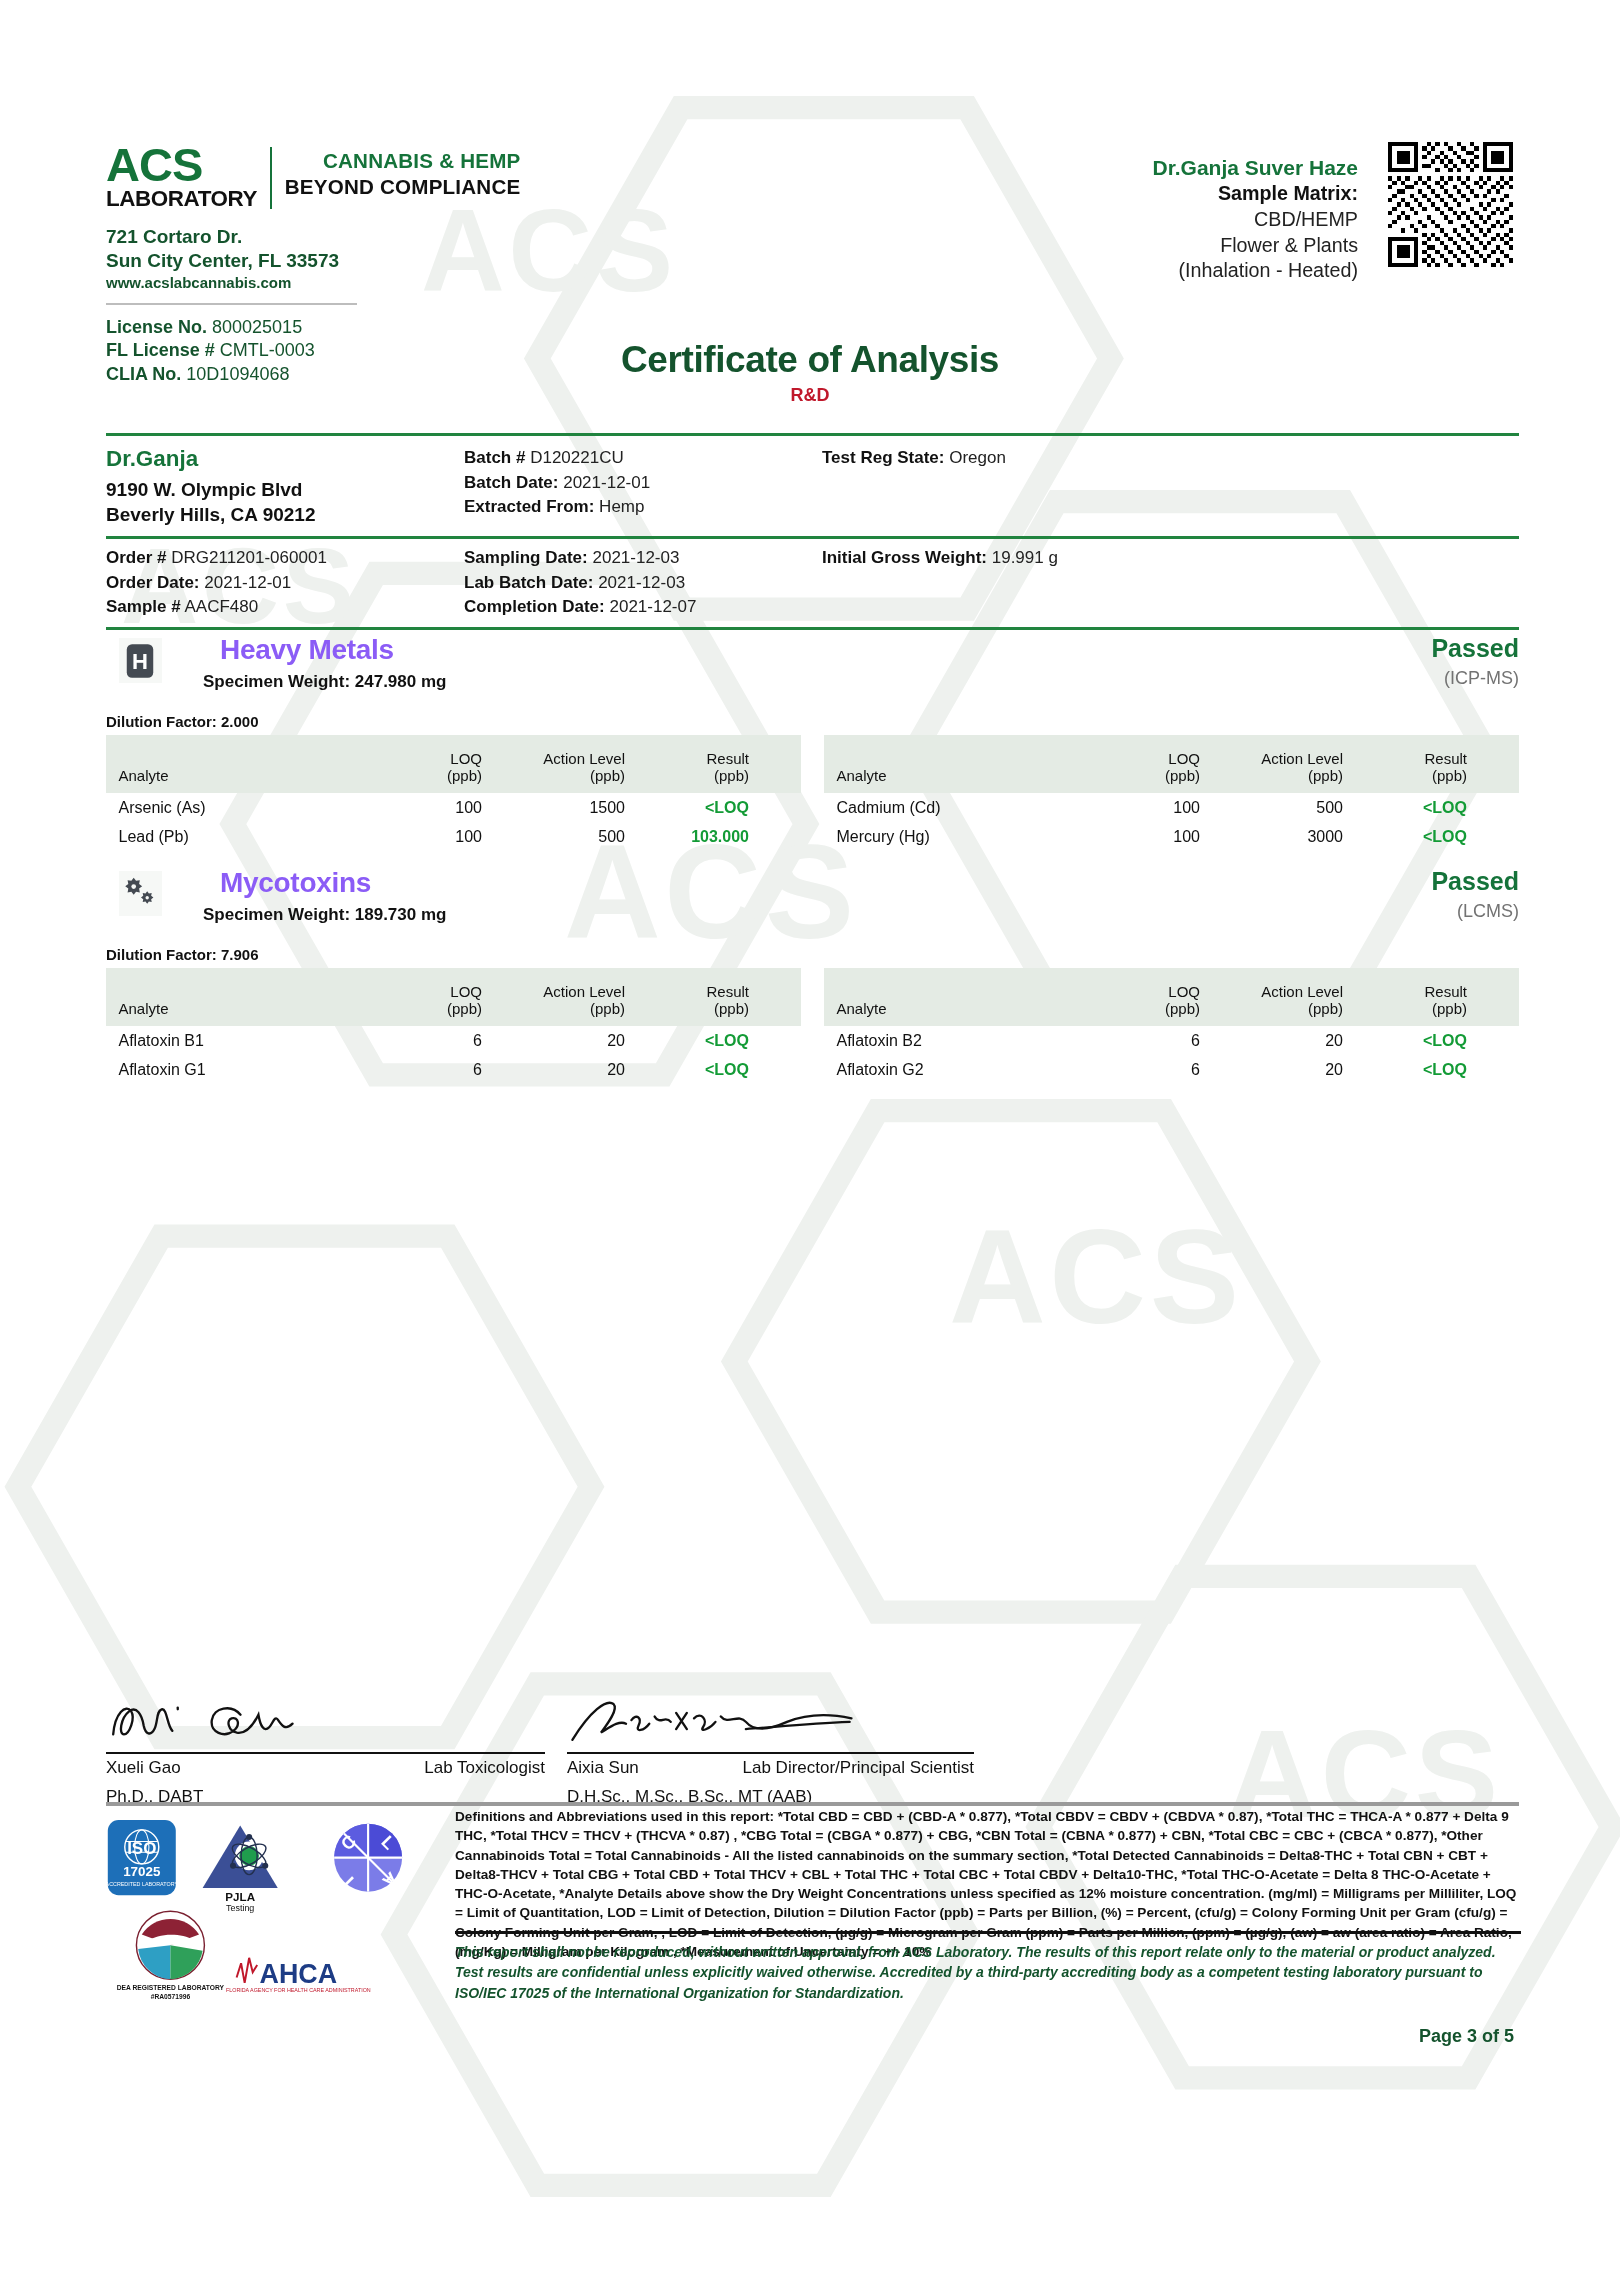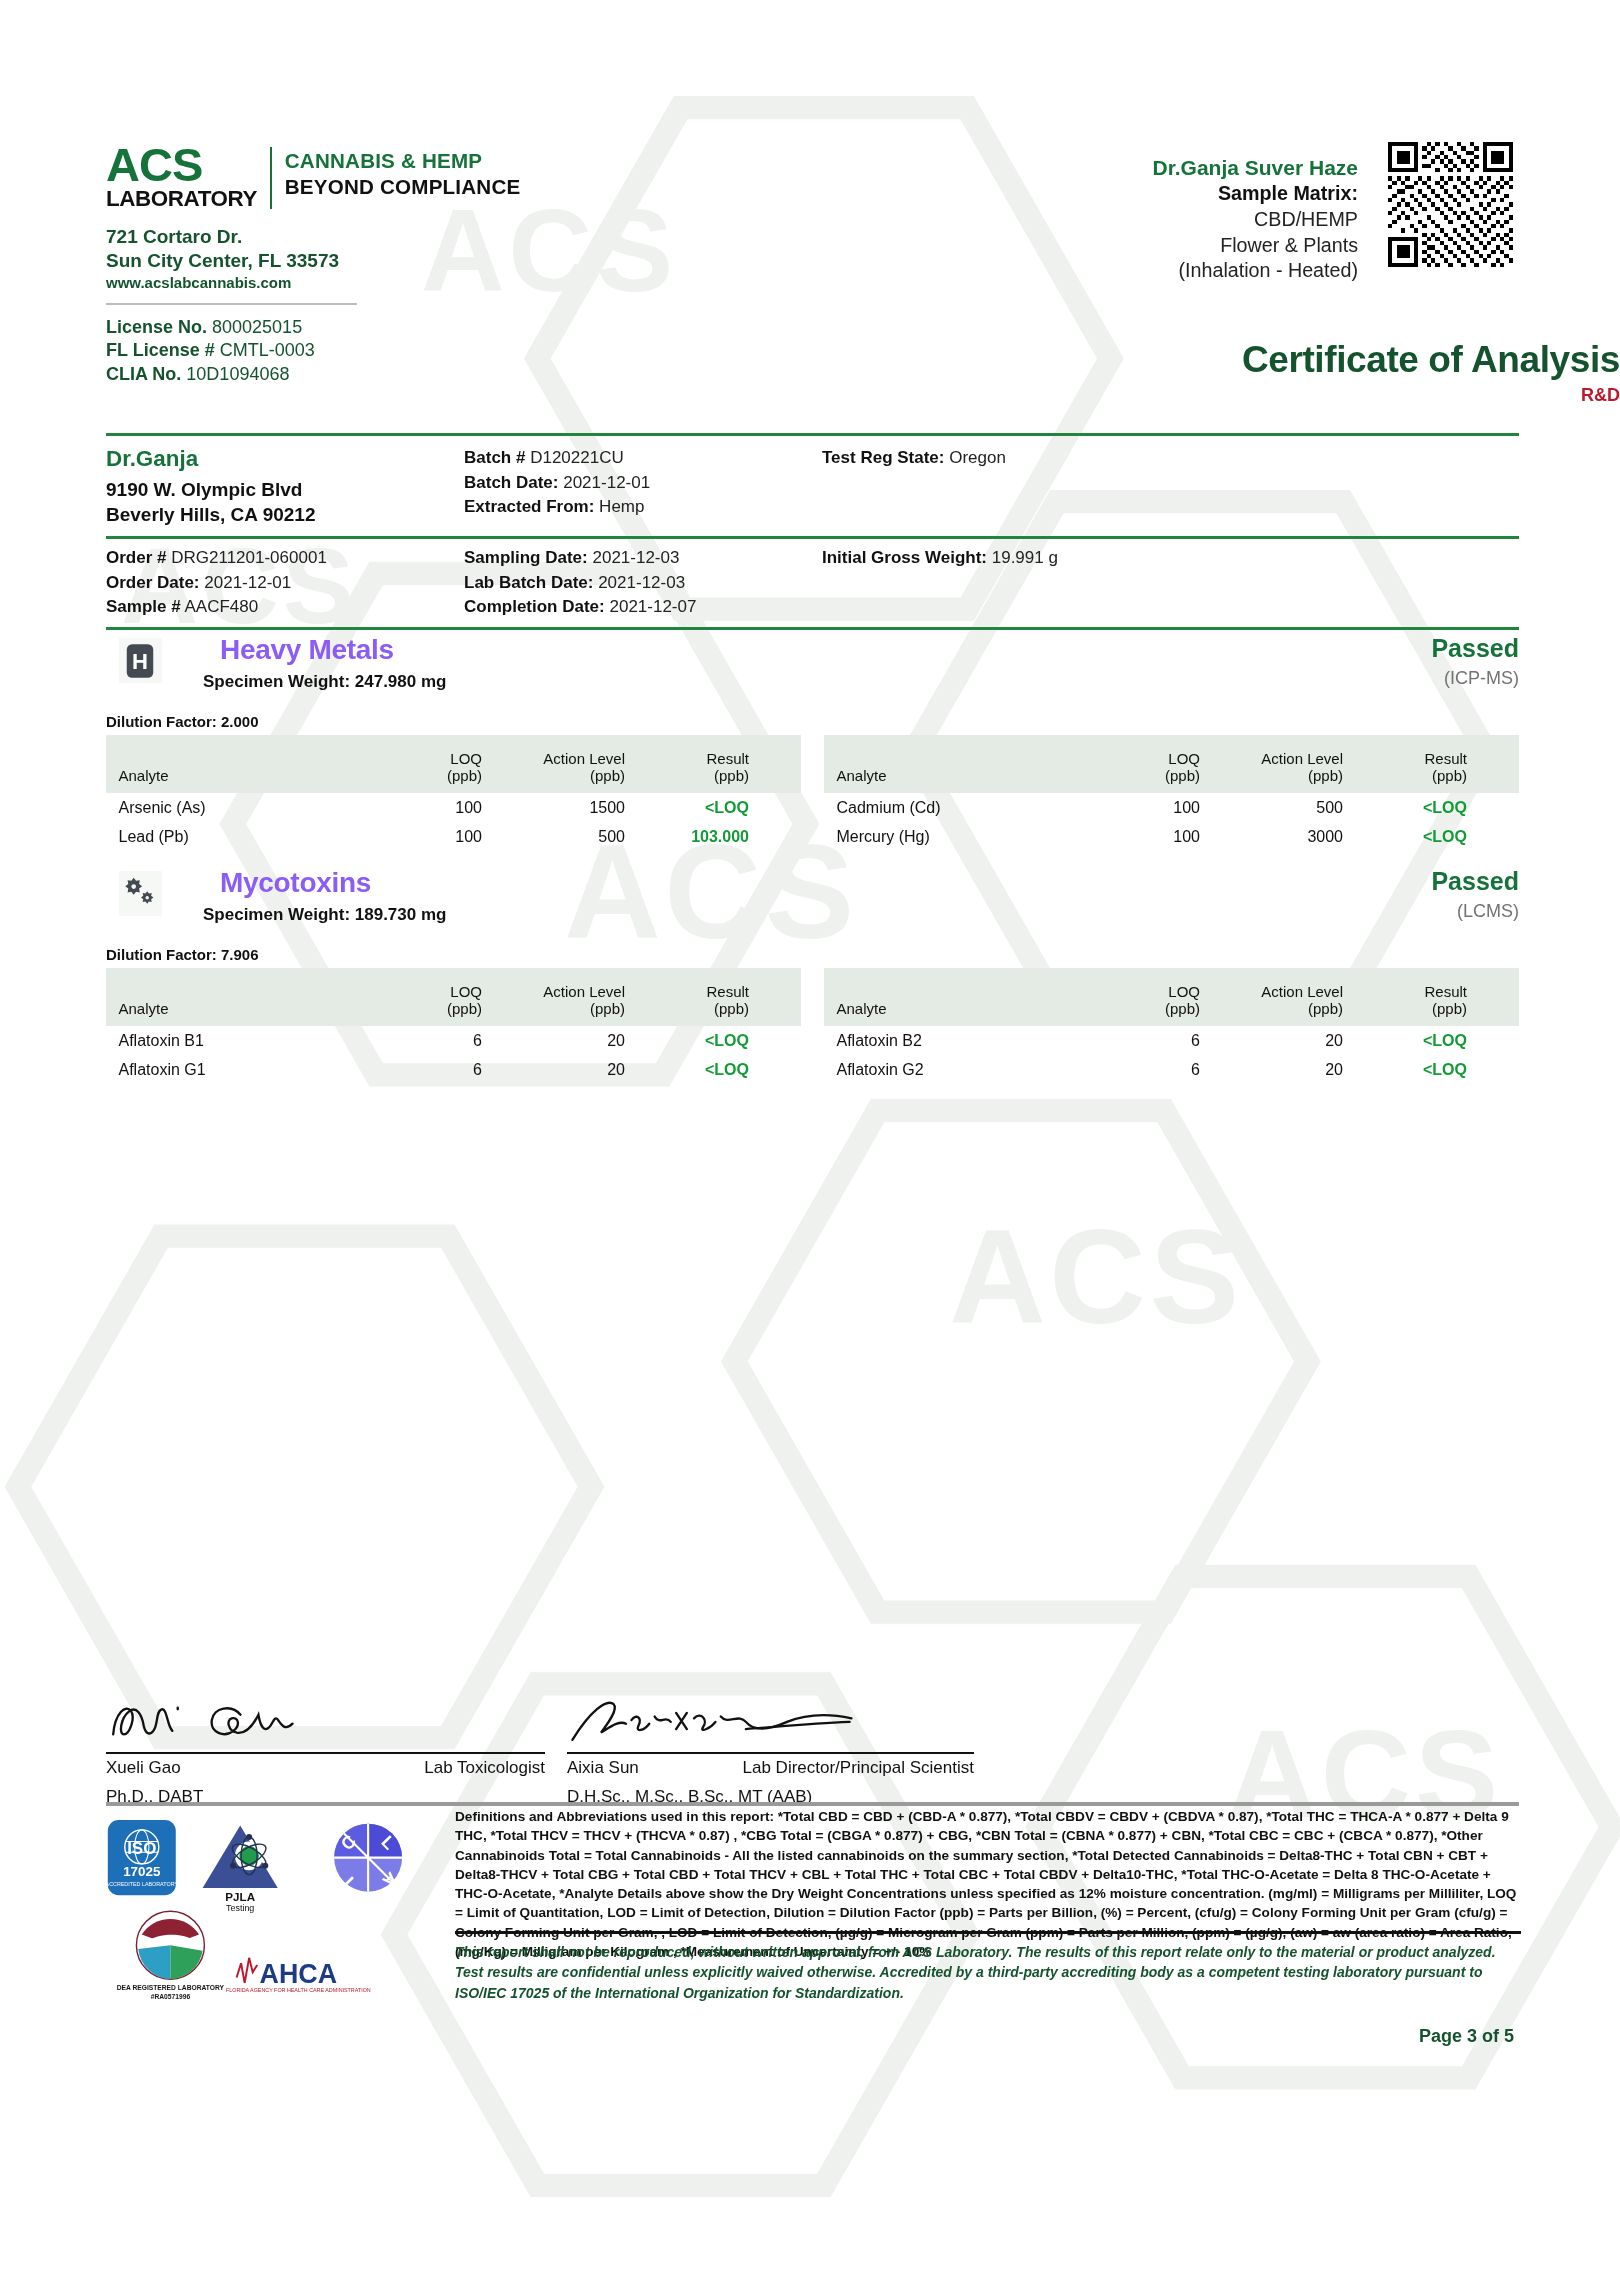--- a/index.html
+++ b/index.html
@@ -65,20 +65,21 @@
     margin: 3.6px 12.5px 1.8px 12.5px;
     align-self: stretch;
   }
   .logo-right { padding-top: 5.4px; }
   .logo-ch {
     font-size: 20.6px;
     font-weight: 700;
     color: #15733a;
     letter-spacing: 0.2px;
     line-height: 1.25;
+    text-align: right;
   }
   .logo-bc {
     font-size: 20.6px;
     font-weight: 700;
     color: #111111;
     letter-spacing: 0.2px;
     line-height: 1.25;
   }
   .addr {
     margin-top: 14.3px;
@@ -136,21 +137,21 @@
     top: 142px;
     width: 125px;
     height: 125px;
   }
 
   
   .title-wrap {
     position: absolute;
     left: 0; right: 0;
     top: 339px;
-    text-align: right;
+    text-align: center;
   }
   .coa-title {
     font-size: 37px;
     font-weight: 700;
     color: #14532d;
     letter-spacing: -0.4px;
   }
   .coa-sub {
     font-size: 18px;
     font-weight: 700;

